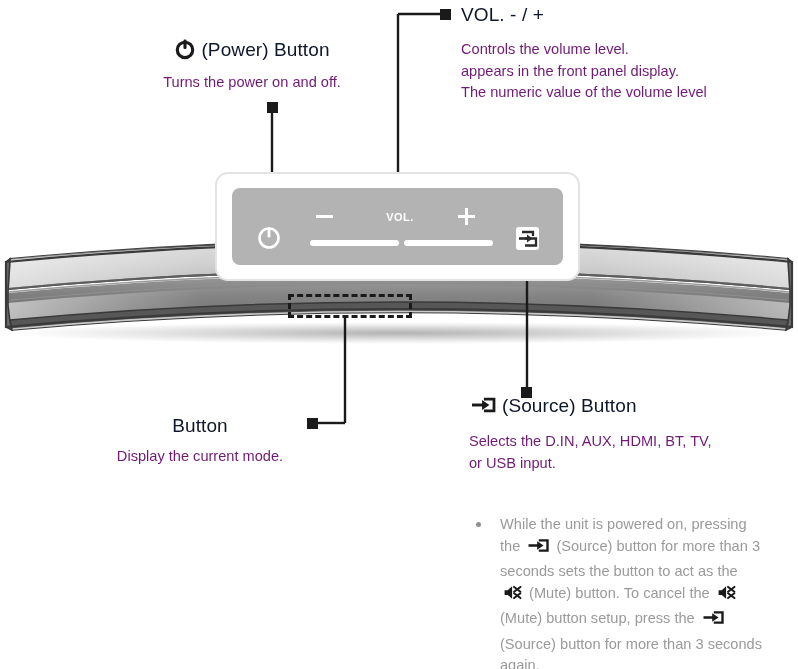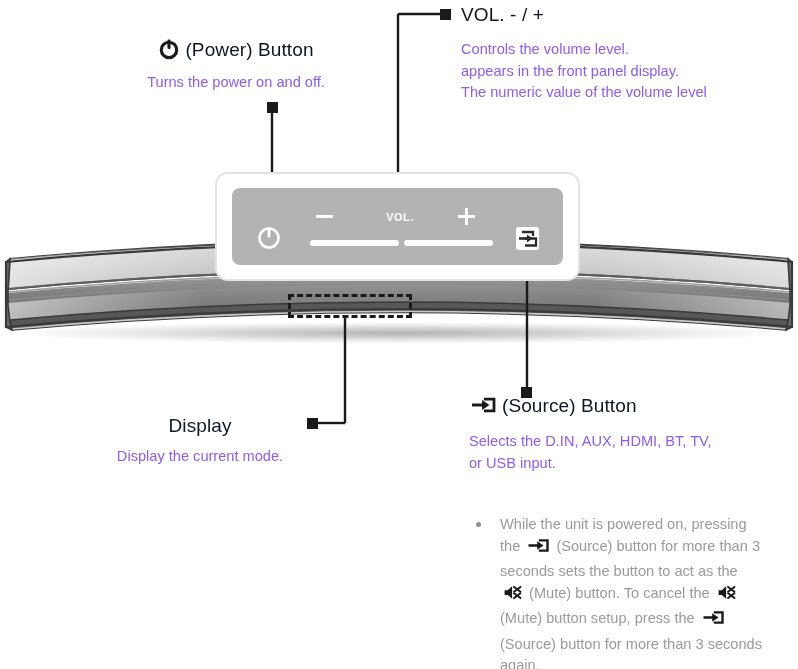--- a/index.html
+++ b/index.html
@@ -13,26 +13,26 @@
   .svg-layer{position:absolute;left:0;top:0;width:798px;height:669px;pointer-events:none;}
 
   
   .blk{position:absolute;}
   .head{
     color:#0f172a;font-size:19px;font-weight:400;letter-spacing:.1px;
     white-space:nowrap;line-height:24px;
   }
   .head .hicon{display:inline-block;vertical-align:-4px;margin-right:5px;}
   .body{
-    color:#8b5cf6;font-size:14.6px;line-height:21.5px;font-weight:400;
+    color:#701a75;font-size:14.6px;line-height:21.5px;font-weight:400;
   }
   .body.center{text-align:center;}
 
   
-  #power-block{left:126px;top:38px;width:220px;text-align:center;}
+  #power-block{left:142px;top:38px;width:220px;text-align:center;}
   #power-block .head{text-align:center;}
   #power-block .body{margin-top:6px;}
 
   
   #vol-block{left:461px;top:3px;width:300px;}
   #vol-block .body{margin-top:12px;}
 
   
   #display-block{left:85px;top:414px;width:230px;text-align:center;}
   #display-block .head{text-align:center;}
@@ -224,21 +224,21 @@
   <div class="blk" id="vol-block">
     <div class="head">VOL. - / +</div>
     <div class="body">
       <div>Controls the volume level.</div>
       <div>appears in the front panel display.</div>
       <div>The numeric value of the volume level</div>
     </div>
   </div>
 
   <div class="blk" id="display-block">
-    <div class="head">Display</div>
+    <div class="head">Button</div>
     <div class="body center">Display the current mode.</div>
   </div>
 
   <div class="blk" id="source-block">
     <div class="head">
       <span class="hicon">
         <svg viewBox="0 0 30 24" width="28" height="22">
           <path d="M16 5.5 L27 5.5 L27 18.5 L16 18.5" fill="none" stroke="#1a1a1a" stroke-width="3"></path>
           <path d="M3 12 L19 12" stroke="#1a1a1a" stroke-width="3.2"></path>
           <path d="M14 6.5 L22 12 L14 17.5 Z" fill="#1a1a1a"></path>

